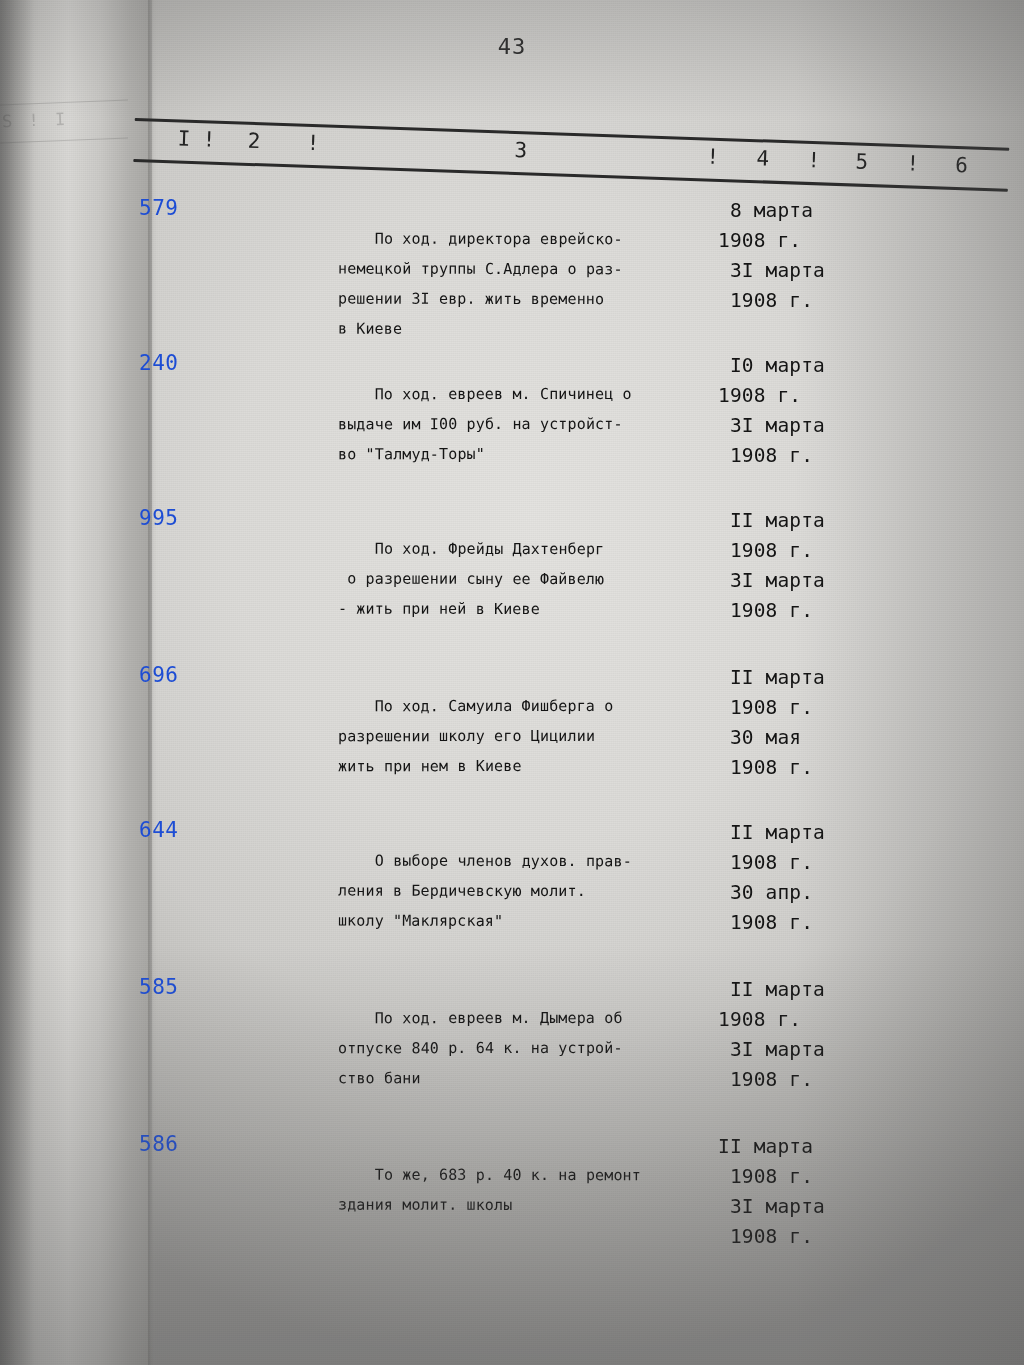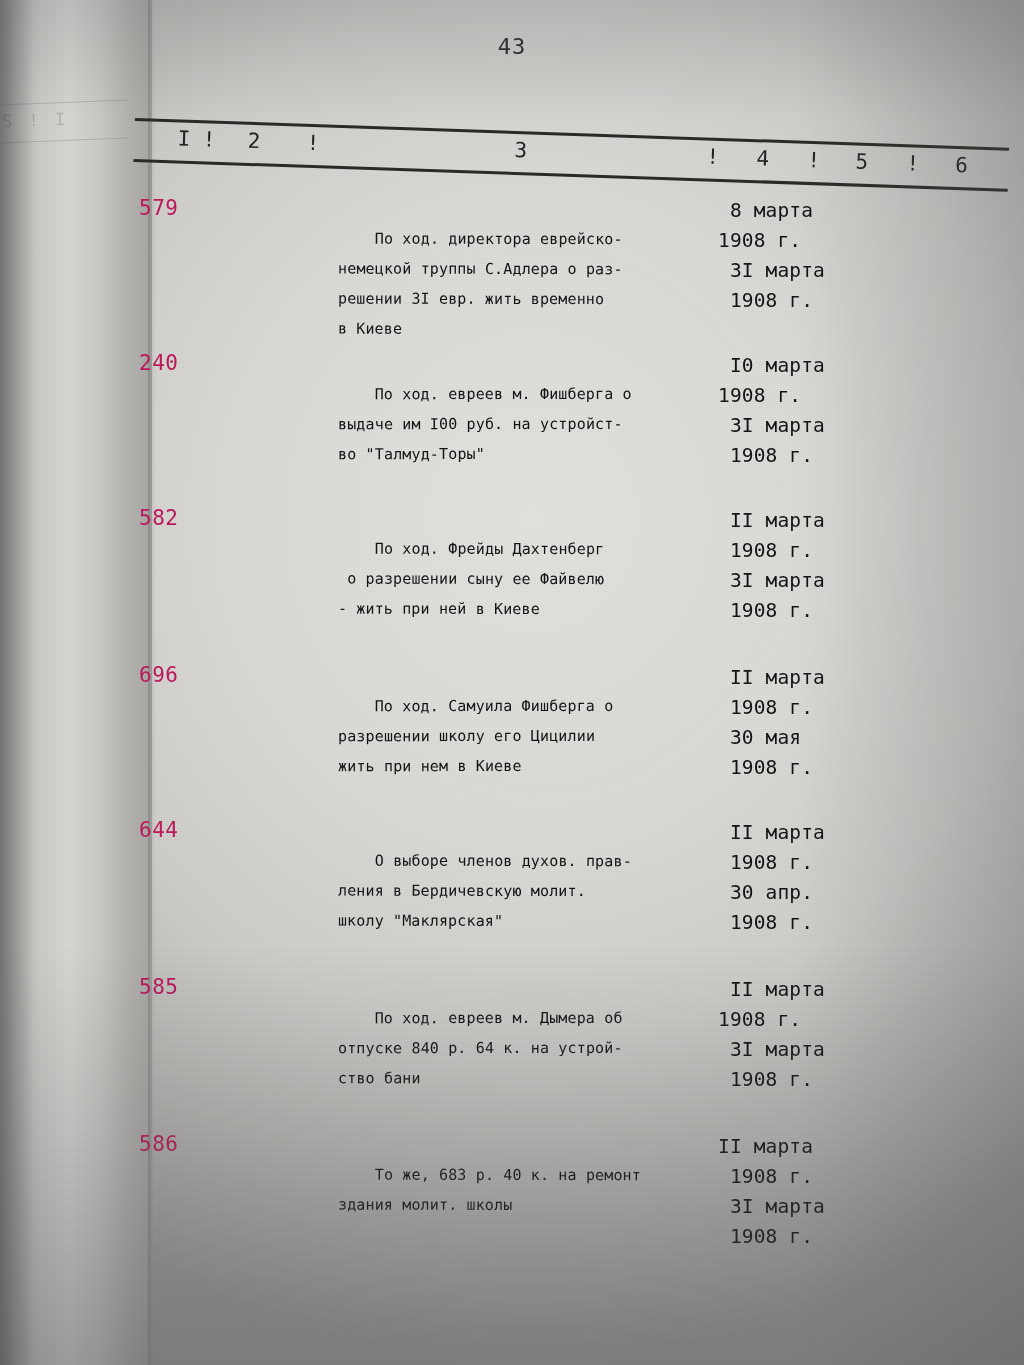--- a/index.html
+++ b/index.html
@@ -159,21 +159,21 @@
     left: 0;
     width: 1024px;
   }
   .cell-num {
     position: absolute;
     left: 139px;
     width: 80px;
     text-align: left;
     font-size: 21px;
     letter-spacing: 0.5px;
-    color: #be185d;
+    color: #1d4ed8;
   }
   .cell-desc {
     position: absolute;
     left: 338px;
     width: 392px;
     font-size: 15px;
     line-height: 30px;
     letter-spacing: 0.15px;
     color: #141414;
     white-space: pre;
@@ -253,31 +253,31 @@
 решении 3I евр. жить временно
 в Киеве</div>
       <div class="cell-dates"> 8 марта
 1908 г.
  3I марта
  1908 г.</div>
     </div>
 
     <div class="row" style="top:351px;">
       <div class="cell-num">240</div>
-      <div class="cell-desc">    По ход. евреев м. Фишберга о
+      <div class="cell-desc">    По ход. евреев м. Спичинец о
 выдаче им I00 руб. на устройст-
 во "Талмуд-Торы"</div>
       <div class="cell-dates"> I0 марта
 1908 г.
  3I марта
  1908 г.</div>
     </div>
 
     <div class="row" style="top:506px;">
-      <div class="cell-num">582</div>
+      <div class="cell-num">995</div>
       <div class="cell-desc">    По ход. Фрейды Дахтенберг
  о разрешении сыну ее Файвелю
 - жить при ней в Киеве</div>
       <div class="cell-dates"> II марта
  1908 г.
  3I марта
  1908 г.</div>
     </div>
 
     <div class="row" style="top:663px;">

